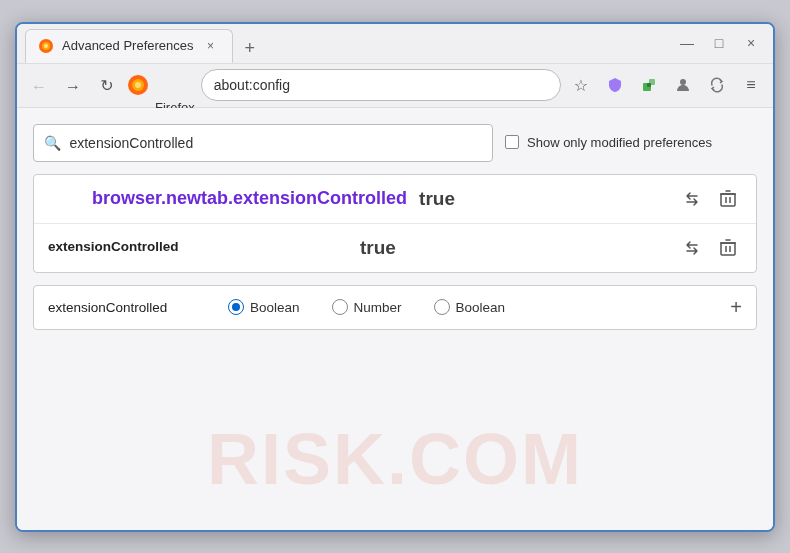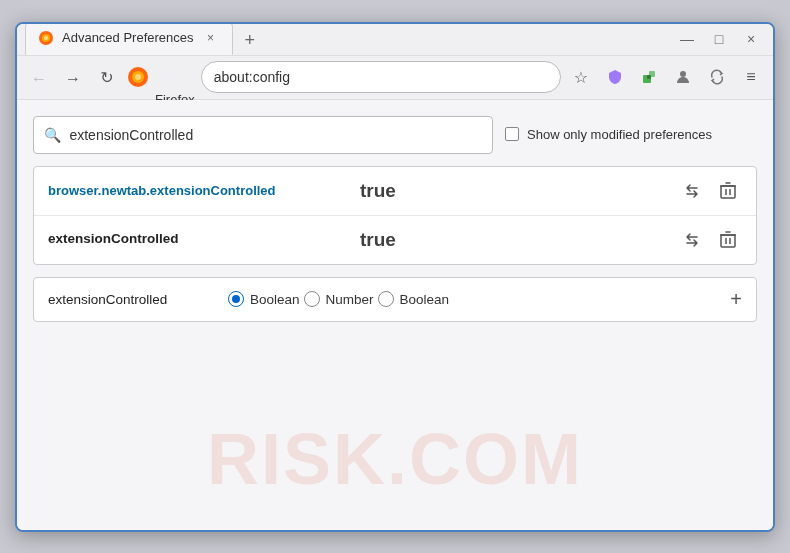--- a/index.html
+++ b/index.html
@@ -23,21 +23,21 @@
       flex-direction: column;
       overflow: hidden;
       box-shadow: 0 4px 20px rgba(0,0,0,0.3);
     }
     
     .title-bar {
       background: #f0f0f2;
       display: flex;
       align-items: center;
       padding: 0 8px;
-      height: 32px;
+      height: 40px;
       border-bottom: 1px solid #ddd;
       gap: 0;
     }
     .tab-strip {
       display: flex;
       align-items: flex-end;
       flex: 1;
       height: 100%;
     }
     .tab-active {
@@ -246,23 +246,24 @@
     .result-row {
       display: flex;
       align-items: center;
       padding: 10px 14px;
       border-bottom: 1px solid #e8e8e8;
       gap: 12px;
     }
     .result-row:last-child { border-bottom: none; }
     .result-name {
       font-weight: 700;
-      font-size: 13px;
-      color: #0369a1;
+      font-size: 18px;
+      color: #6d28d9;
       min-width: 300px;
+      margin-left: 44px;
     }
     .result-name-multi {
       font-weight: 700;
       font-size: 13.5px;
       color: #222;
       min-width: 300px;
       line-height: 1.4;
     }
     .result-value {
       font-weight: 700;
@@ -300,21 +301,21 @@
       margin-top: 0;
     }
     .new-pref-name {
       font-size: 13.5px;
       color: #222;
       min-width: 160px;
     }
     .radio-group {
       display: flex;
       align-items: center;
-      gap: 4px;
+      gap: 32px;
       flex: 1;
     }
     .radio-option {
       display: flex;
       align-items: center;
       gap: 6px;
       font-size: 13.5px;
       color: #333;
     }
     .radio-circle {

